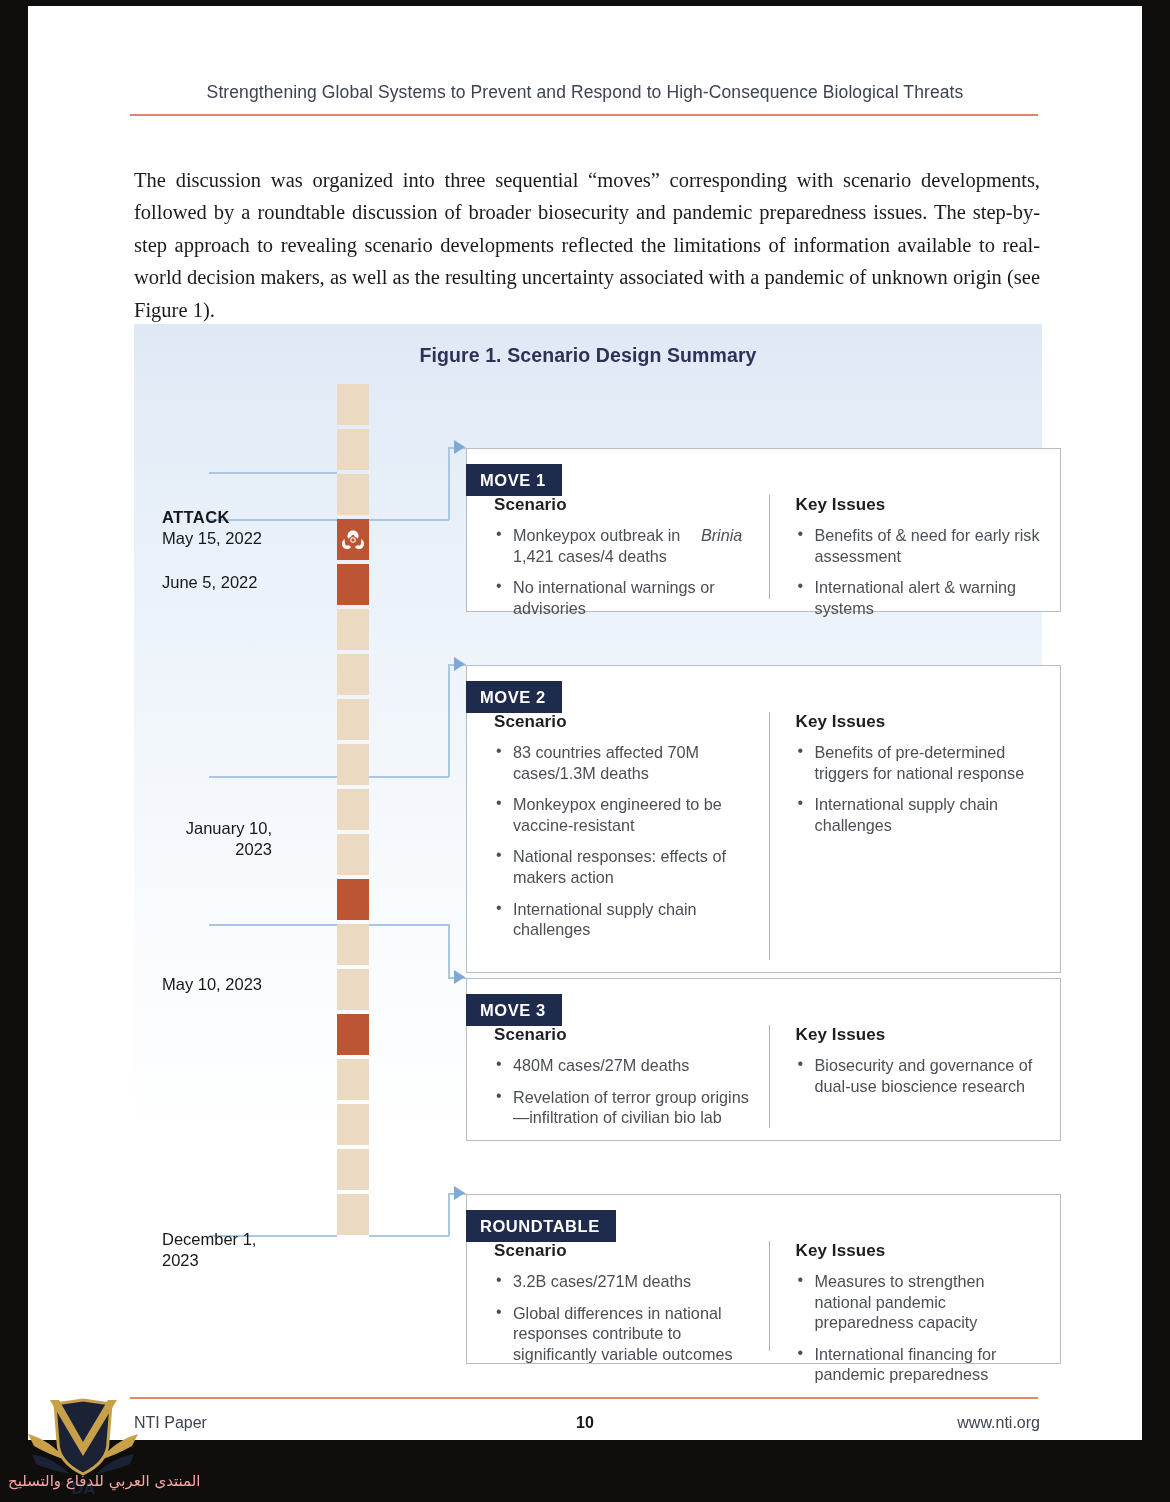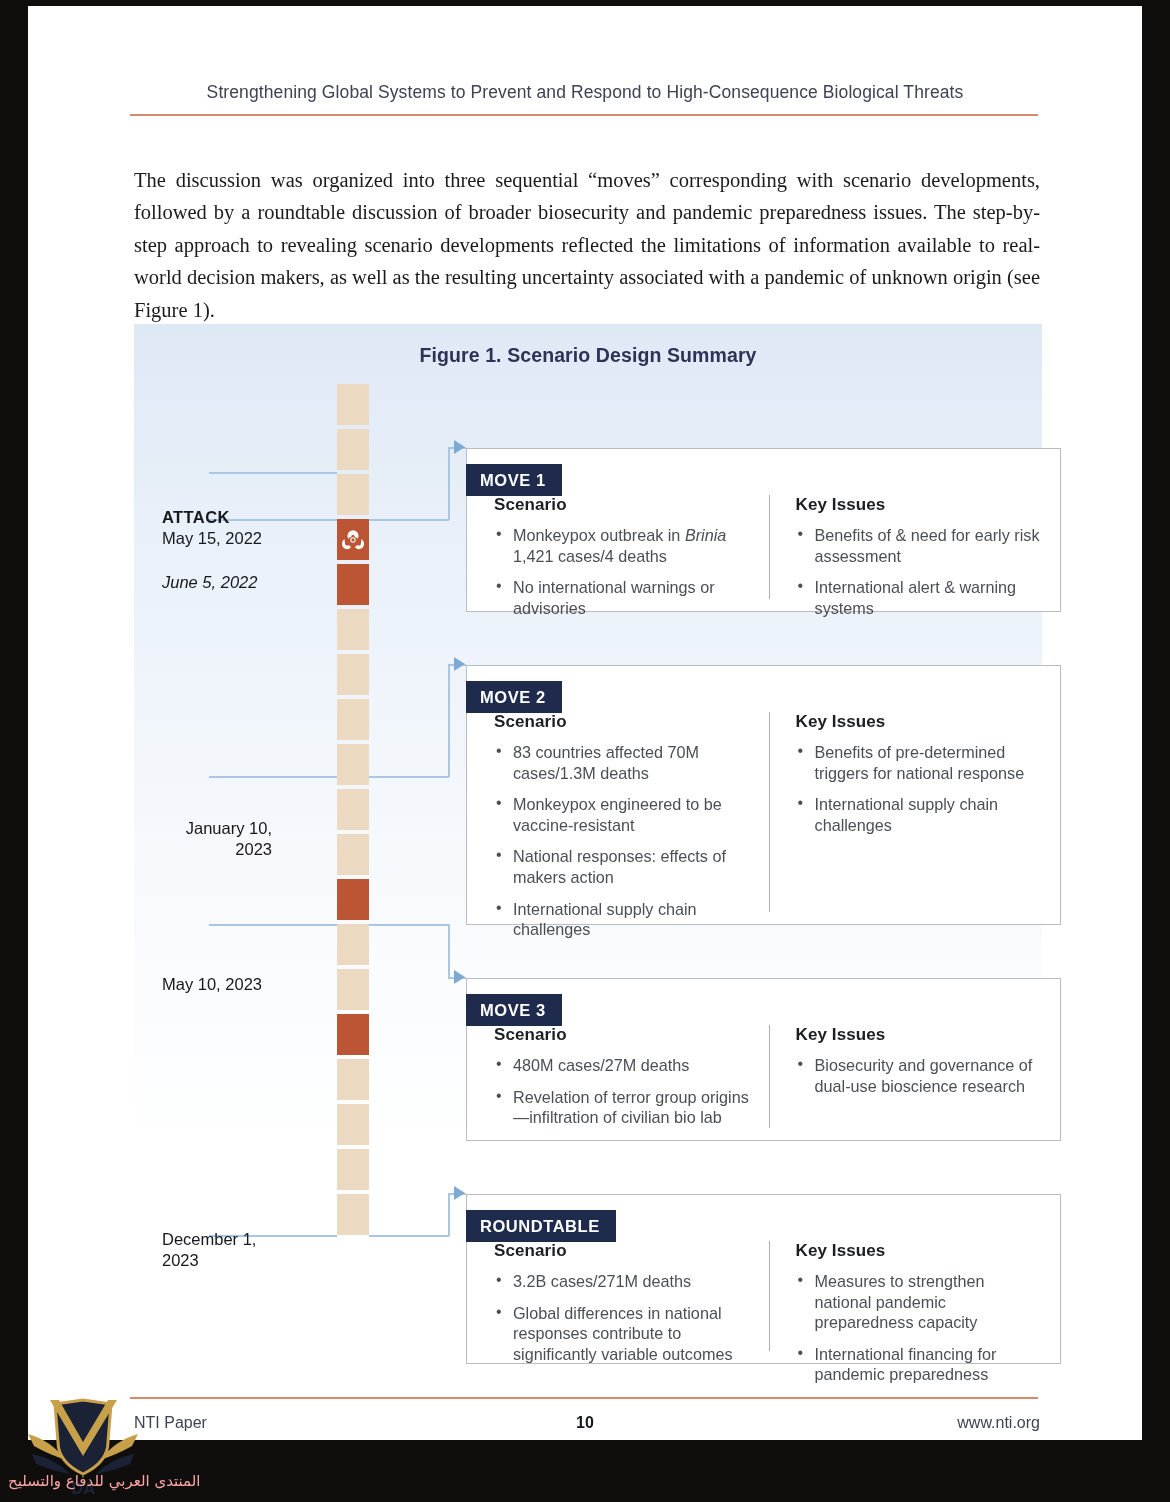--- a/index.html
+++ b/index.html
@@ -188,21 +188,21 @@
     line-height: 20.6px;
     color: #4b4f55;
   }
   .mcol li::before {
     content: "\2022";
     position: absolute;
     left: 2px; top: -1px;
     font-size: 16px;
     color: #4b4f55;
   }
-  .mcol li em { font-style: italic; }
+  .mcol li em { font-style: italic; margin-left: 16px; }
 
   
   .footer-rule {
     position: absolute;
     left: 102px;
     top: 1391px;
     width: 908px;
     height: 2px;
     background: #d98a6a;
   }
@@ -303,21 +303,21 @@
 
       <div class="conn h" style="left:235px; top:911px; width:80px;"></div>
       <div class="conn v" style="left:314px; top:869px; height:43px;"></div>
       <div class="conn h" style="left:314px; top:869px; width:18px;"></div>
       <div class="arrow" style="left:320px; top:862px;"></div>
 
       <div class="datelab" style="left:28px; top:183px;">
         <span class="attack">ATTACK</span>
         <span>May 15, 2022</span>
       </div>
-      <div class="datelab" style="left:28px; top:248px;font-style:italic;">
+      <div class="datelab" style="left:28px; top:248px;">
         <span>June 5, 2022</span>
       </div>
       <div class="datelab" style="left:28px; top:494px; width:110px;text-align:right;">
         <span>January 10, 2023</span>
       </div>
       <div class="datelab" style="left:28px; top:650px;">
         <span>May 10, 2023</span>
       </div>
       <div class="datelab" style="left:28px; top:905px; width:110px;">
         <span>December 1, 2023</span>
@@ -336,21 +336,21 @@
           <div class="mcol right">
             <h4>Key Issues</h4>
             <ul>
                 <li>Benefits of &amp; need for early risk assessment</li>
                 <li>International alert &amp; warning systems</li>
               </ul>
           </div>
         </div>
       </div>
 
-      <div class="movebox" style="left:332px; top:341px; width:595px; height:260px;">
+      <div class="movebox" style="left:332px; top:341px; width:595px; height:308px;">
         <div class="movetab">MOVE 2</div>
         <div class="mbody">
           <div class="mcol left">
             <h4>Scenario</h4>
             <ul>
                 <li>83 countries affected 70M cases/1.3M deaths</li>
                 <li>Monkeypox engineered to be vaccine-resistant</li>
                 <li>National responses: effects of makers action</li>
                 <li>International supply chain challenges</li>
               </ul>

